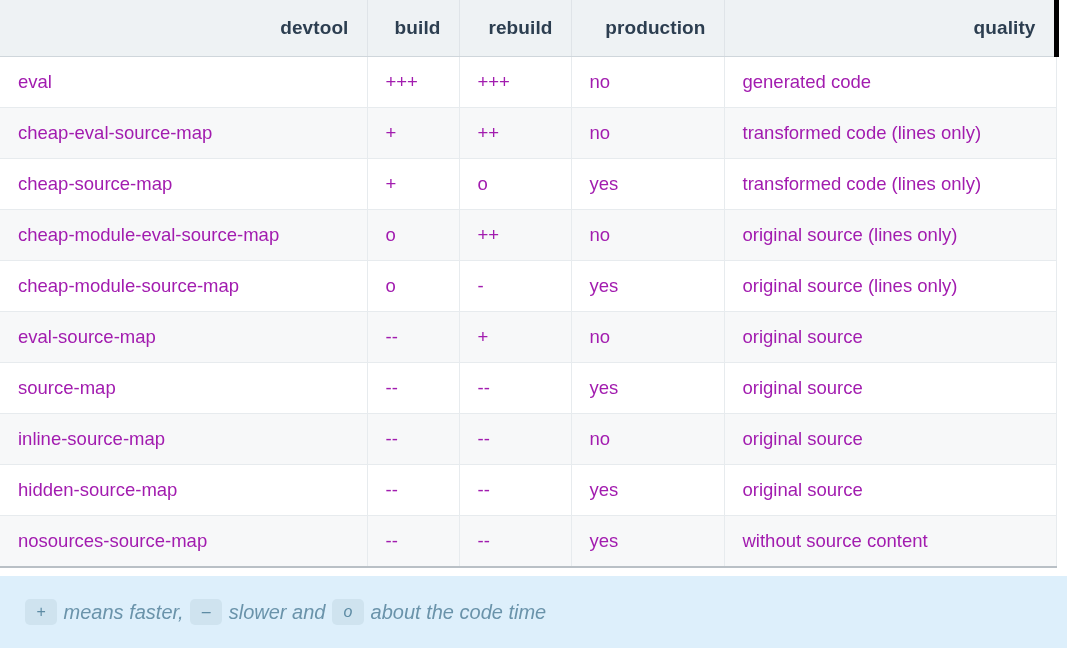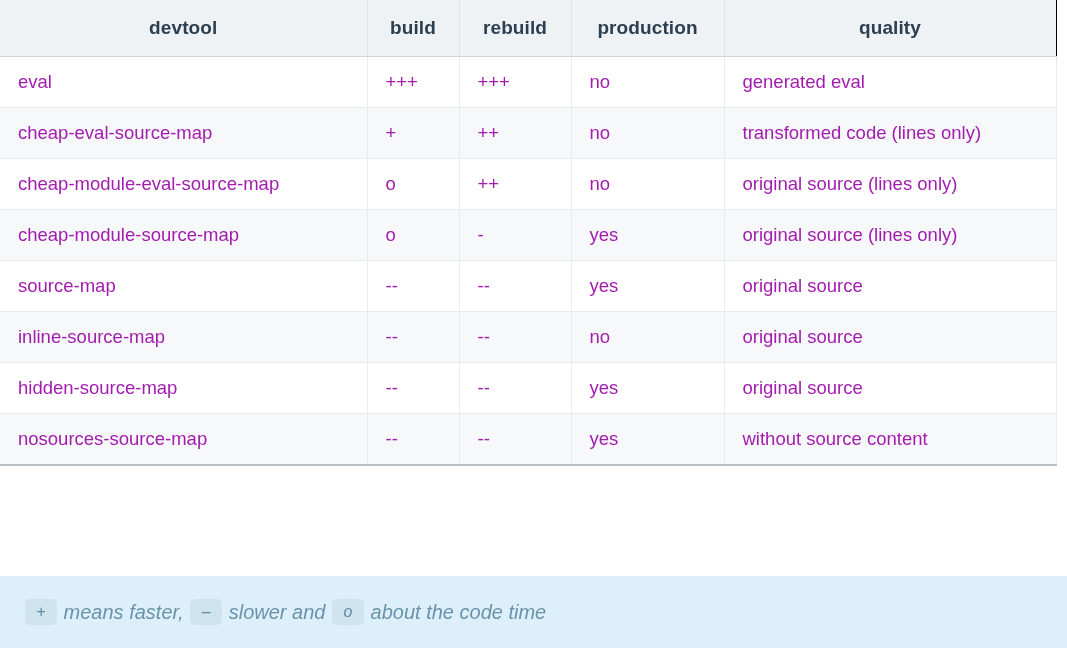--- a/index.html
+++ b/index.html
@@ -25,30 +25,30 @@
   }
   table.devtools col.c-devtool   {width:367px;}
   table.devtools col.c-build     {width:92px;}
   table.devtools col.c-rebuild   {width:112px;}
   table.devtools col.c-production{width:153px;}
   table.devtools col.c-quality   {width:332px;}
 
   table.devtools thead th{
     background:#eef2f4;
     font-weight:700;
-    text-align:center;
+    text-align:right;
     color:#2c3e50;
     padding:17px 18px 17px 18px;
     border-right:1px solid #dfe4e8;
     border-bottom:1px solid #cfd6db;
     font-size:19px;
     letter-spacing:.1px;
     white-space:nowrap;
   }
-  table.devtools thead th:last-child{border-right:1px solid #000000;margin-left:45px;}
+  table.devtools thead th:last-child{border-right:5px solid #000000;margin-left:45px;}
 
   table.devtools tbody td{
     padding:14px 18px 14px 18px;
     border-right:1px solid #e7ebee;
     border-bottom:1px solid #e7ebee;
     color:#a21caf;
     font-size:18.5px;
     vertical-align:middle;
     white-space:nowrap;
     overflow:hidden;
@@ -121,42 +121,56 @@
           <th>production</th>
           <th>quality</th>
         </tr>
       </thead>
       <tbody id="table-body">
           <tr>
             <td>eval</td>
             <td class="sym">+++</td>
             <td class="sym">+++</td>
             <td>no</td>
-            <td>generated eval</td>
+            <td>generated code</td>
           </tr>
           <tr>
             <td>cheap-eval-source-map</td>
             <td class="sym">+</td>
             <td class="sym">++</td>
             <td>no</td>
             <td>transformed code (lines only)</td>
           </tr>
           <tr>
+            <td>cheap-source-map</td>
+            <td class="sym">+</td>
+            <td class="sym">o</td>
+            <td>yes</td>
+            <td>transformed code (lines only)</td>
+          </tr>
+          <tr>
             <td>cheap-module-eval-source-map</td>
             <td class="sym">o</td>
             <td class="sym">++</td>
             <td>no</td>
             <td>original source (lines only)</td>
           </tr>
           <tr>
             <td>cheap-module-source-map</td>
             <td class="sym">o</td>
             <td class="sym">-</td>
             <td>yes</td>
             <td>original source (lines only)</td>
+          </tr>
+          <tr>
+            <td>eval-source-map</td>
+            <td class="sym">--</td>
+            <td class="sym">+</td>
+            <td>no</td>
+            <td>original source</td>
           </tr>
           <tr>
             <td>source-map</td>
             <td class="sym">--</td>
             <td class="sym">--</td>
             <td>yes</td>
             <td>original source</td>
           </tr>
           <tr>
             <td>inline-source-map</td>

